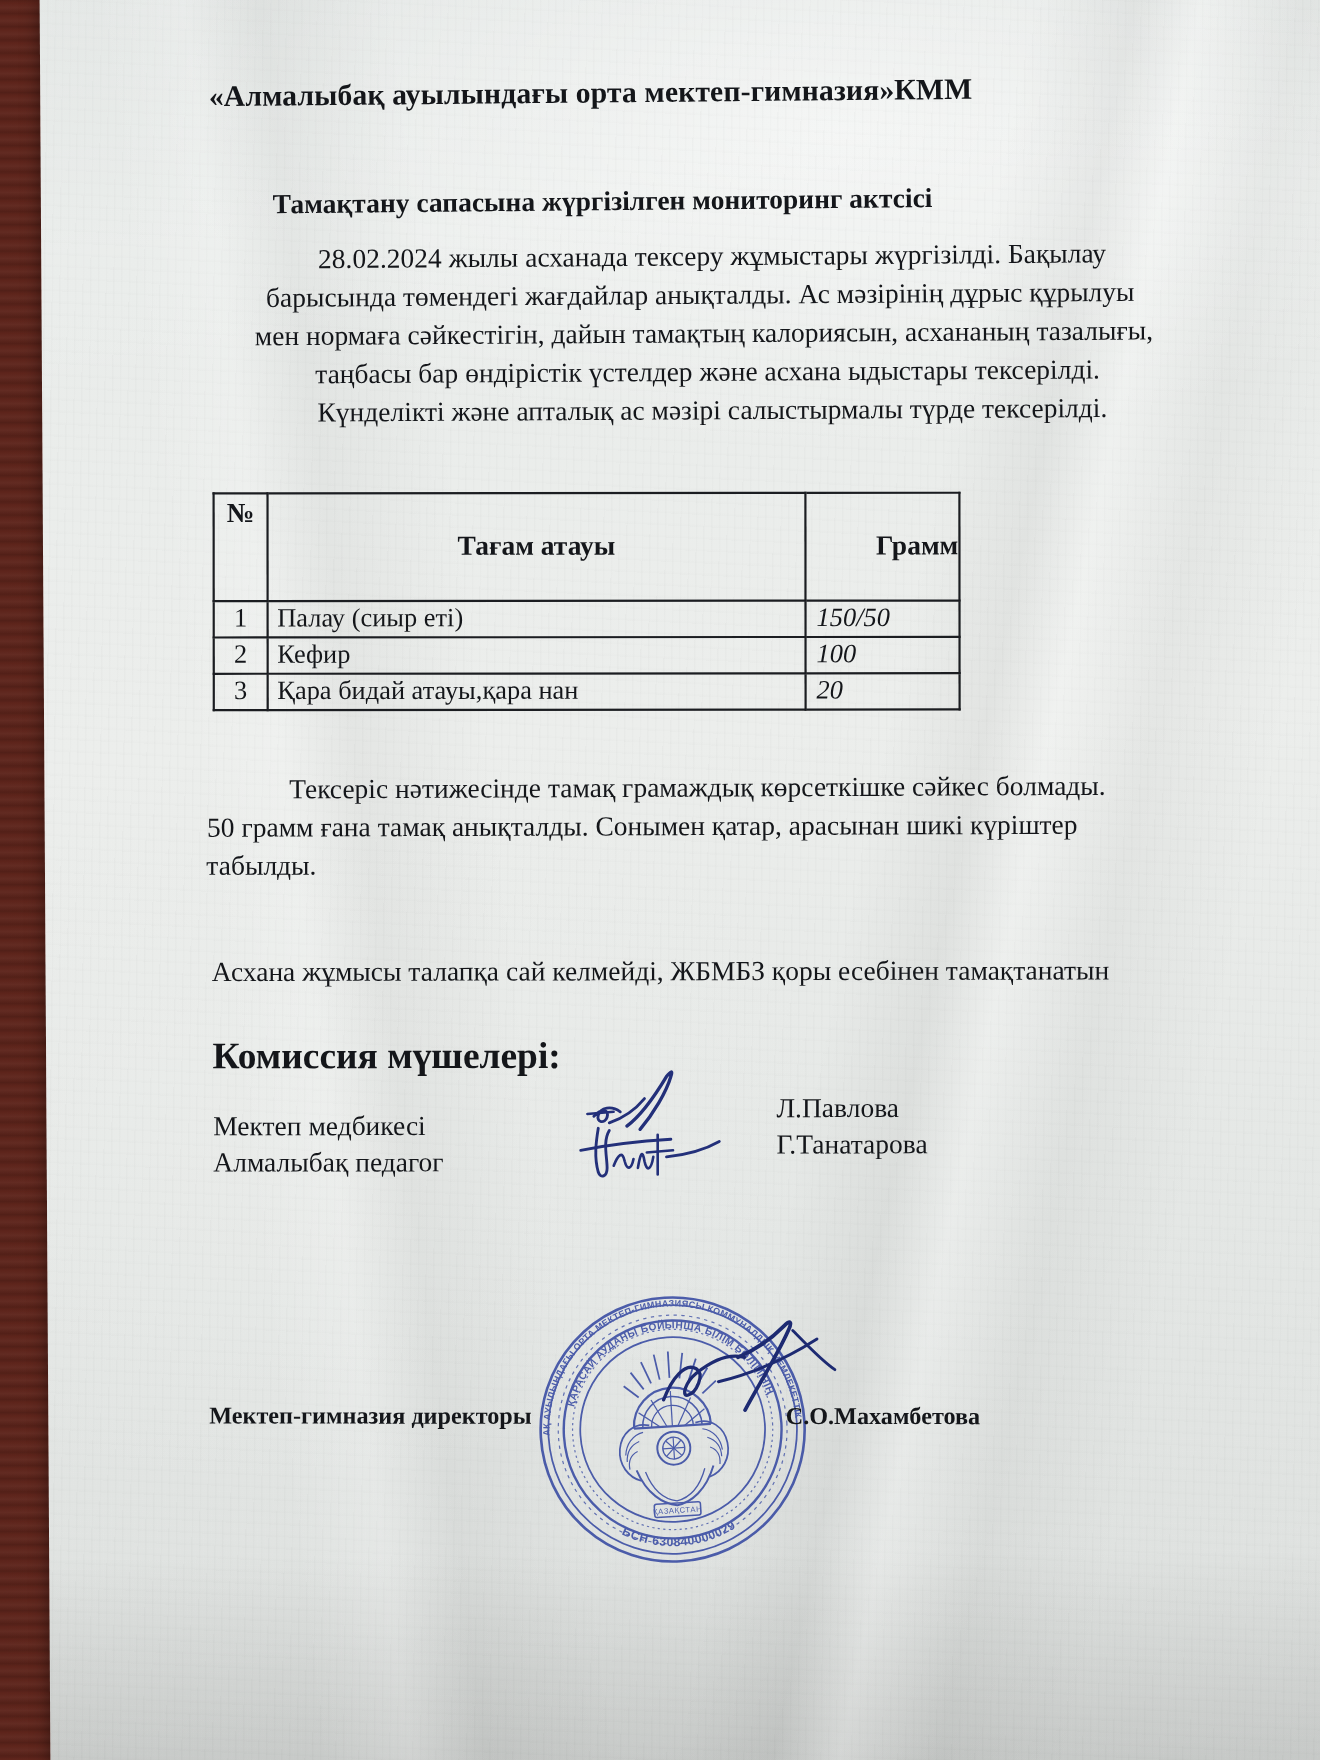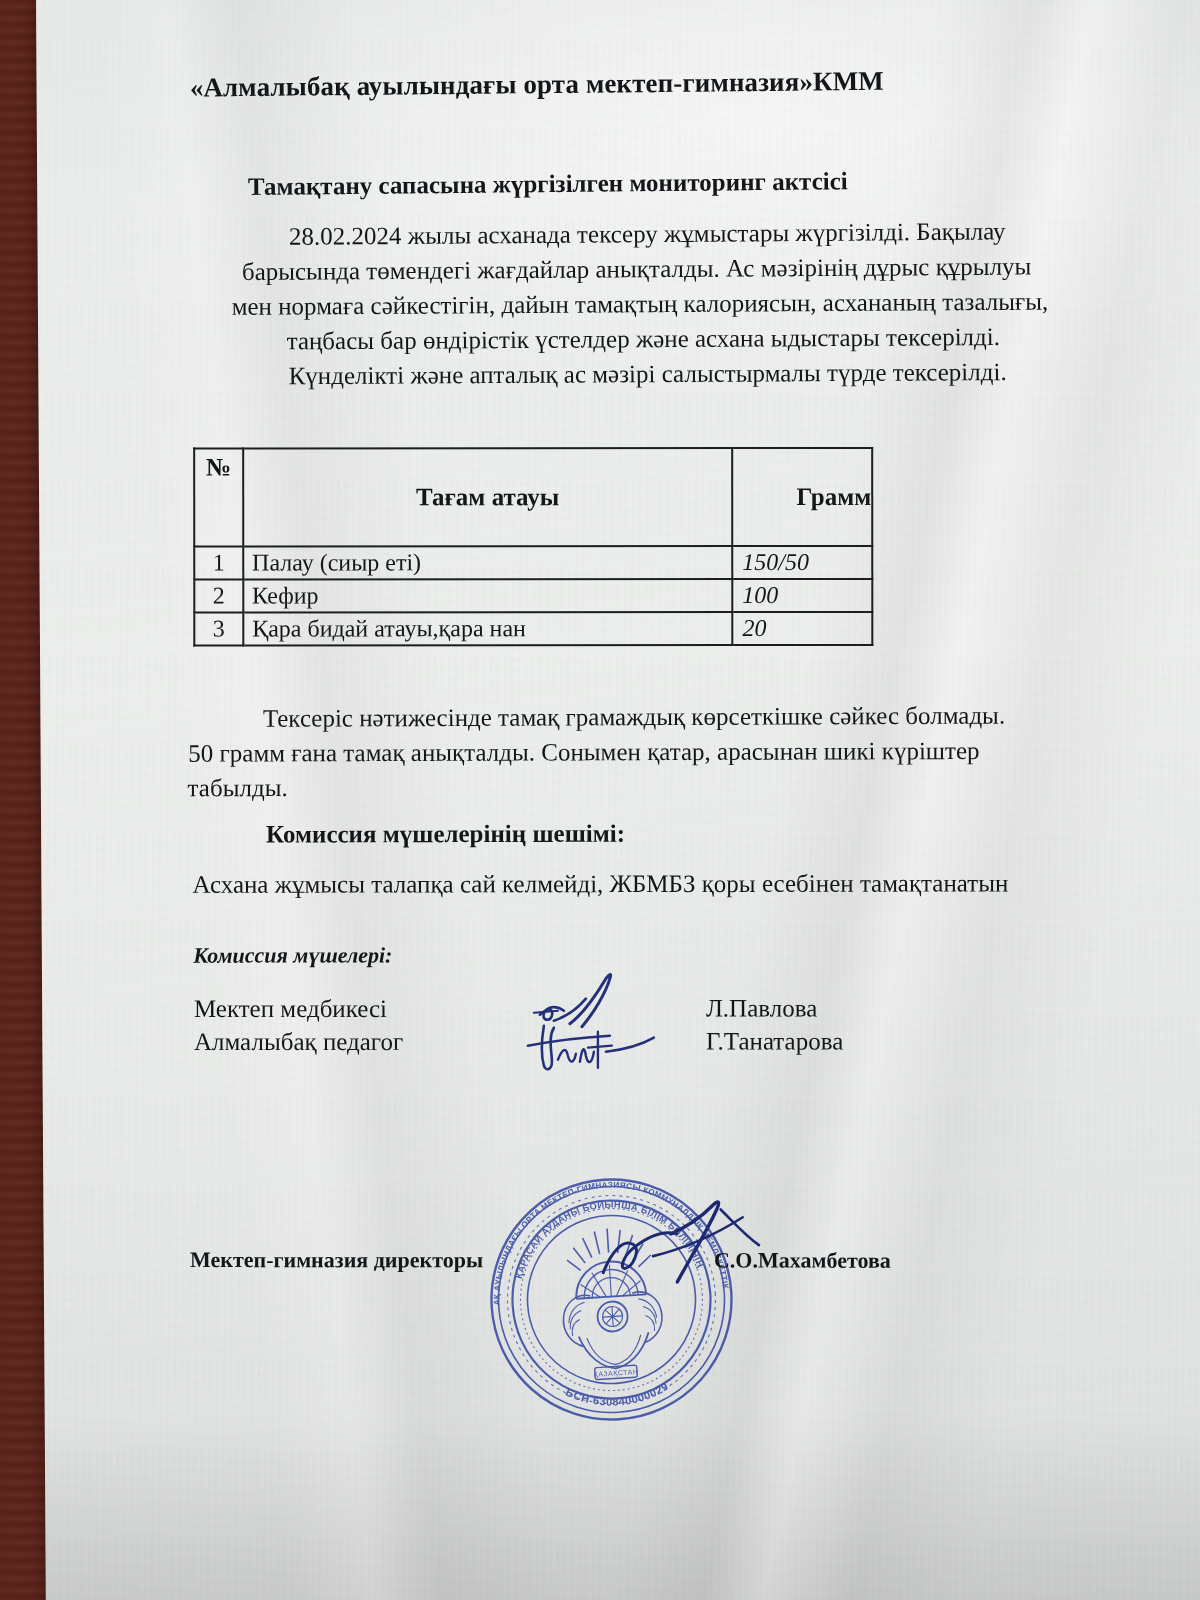--- a/index.html
+++ b/index.html
@@ -179,42 +179,41 @@
     width: 940px;
   }
   .decision .ln { display: block; white-space: nowrap; }
   .decision .ln.d1 { transform: rotate(0.45deg); }
   .decision .ln.d2 { transform: translateX(-2px) rotate(0.5deg); }
 
   .members-head {
     position: absolute;
     left: 148px;
     top: 945px;
-    font-size: 22px;
+    font-size: 34px;
     font-weight: bold;
     transform: rotate(0.5deg);
     white-space: nowrap;
-    font-style: italic;
   }
 
   
   .sig-block {
     position: absolute;
     left: 148px;
     top: 1000px;
     width: 800px;
     transform: rotate(0.5deg);
   }
   .sig-row {
     position: relative;
     height: 33px;
     font-size: 25px;
     white-space: nowrap;
   }
-  .sig-role { position: absolute; left: 0; top: 0; }
+  .sig-role { position: absolute; left: 0; top: 16px; }
   .sig-name { position: absolute; left: 512px; top: 0; }
 
   .sig-ink {
     position: absolute;
     left: 330px;
     top: -26px;
     width: 180px;
     height: 70px;
     pointer-events: none;
   }
@@ -224,21 +223,21 @@
     top: -16px;
     width: 190px;
     height: 62px;
     pointer-events: none;
   }
 
   
   .director-row {
     position: absolute;
     left: 142px;
-    top: 1253px;
+    top: 1280px;
     width: 860px;
     font-size: 22px;
     font-weight: bold;
     transform: rotate(0.6deg);
     white-space: nowrap;
   }
   .director-role { position: absolute; left: 0; top: 0; }
   .director-name { position: absolute; left: 524px; top: 0; }
 
   
@@ -310,21 +309,20 @@
         </tr>
       </tbody>
     </table>
 
     <div class="para result">
       <span class="ln r1">Тексеріс нәтижесінде тамақ грамаждық көрсеткішке сәйкес болмады.</span>
       <span class="ln r2">50 грамм ғана тамақ анықталды. Сонымен қатар, арасынан шикі күріштер</span>
       <span class="ln r3">табылды.</span>
     </div>
 
-    <div class="decision-head">Комиссия  мүшелерінің  шешімі:</div>
 
     <div class="para decision">
       <span class="ln d1">Асхана жұмысы талапқа сай келмейді, ЖБМБЗ қоры есебінен тамақтанатын</span>
     </div>
 
     <div class="members-head">Комиссия мүшелері:</div>
 
     <div class="sig-block">
 
       <div class="sig-row">

